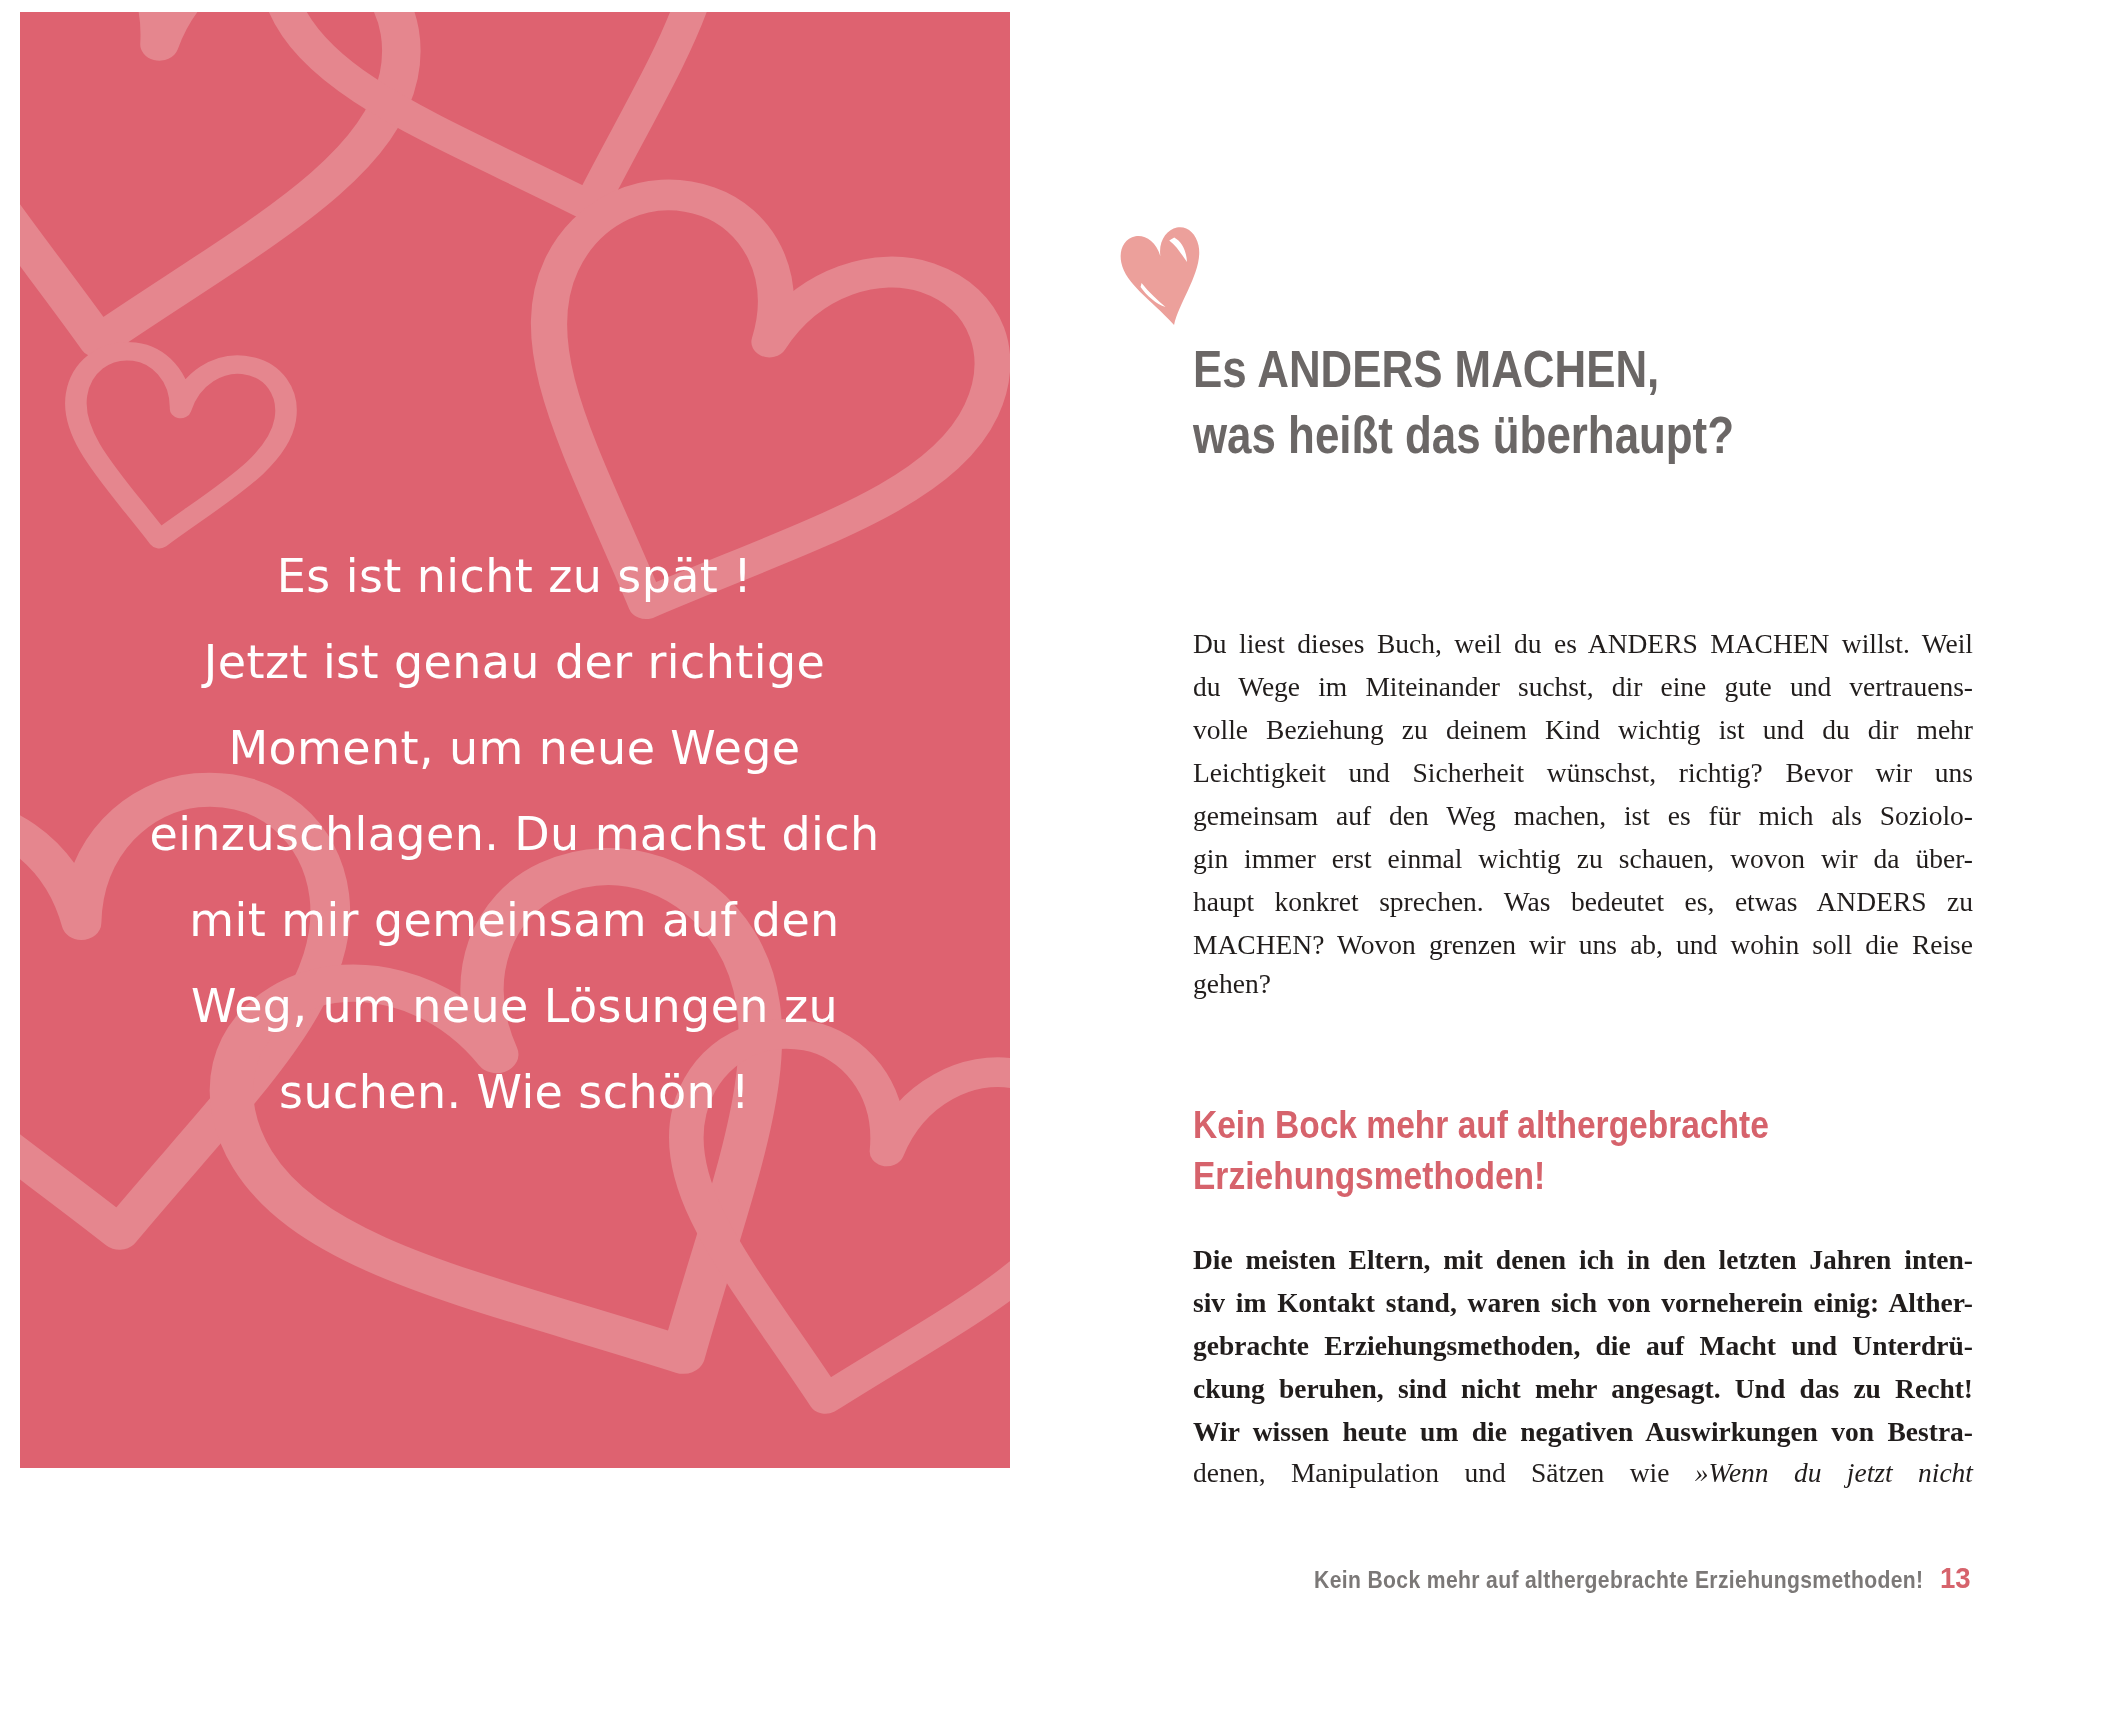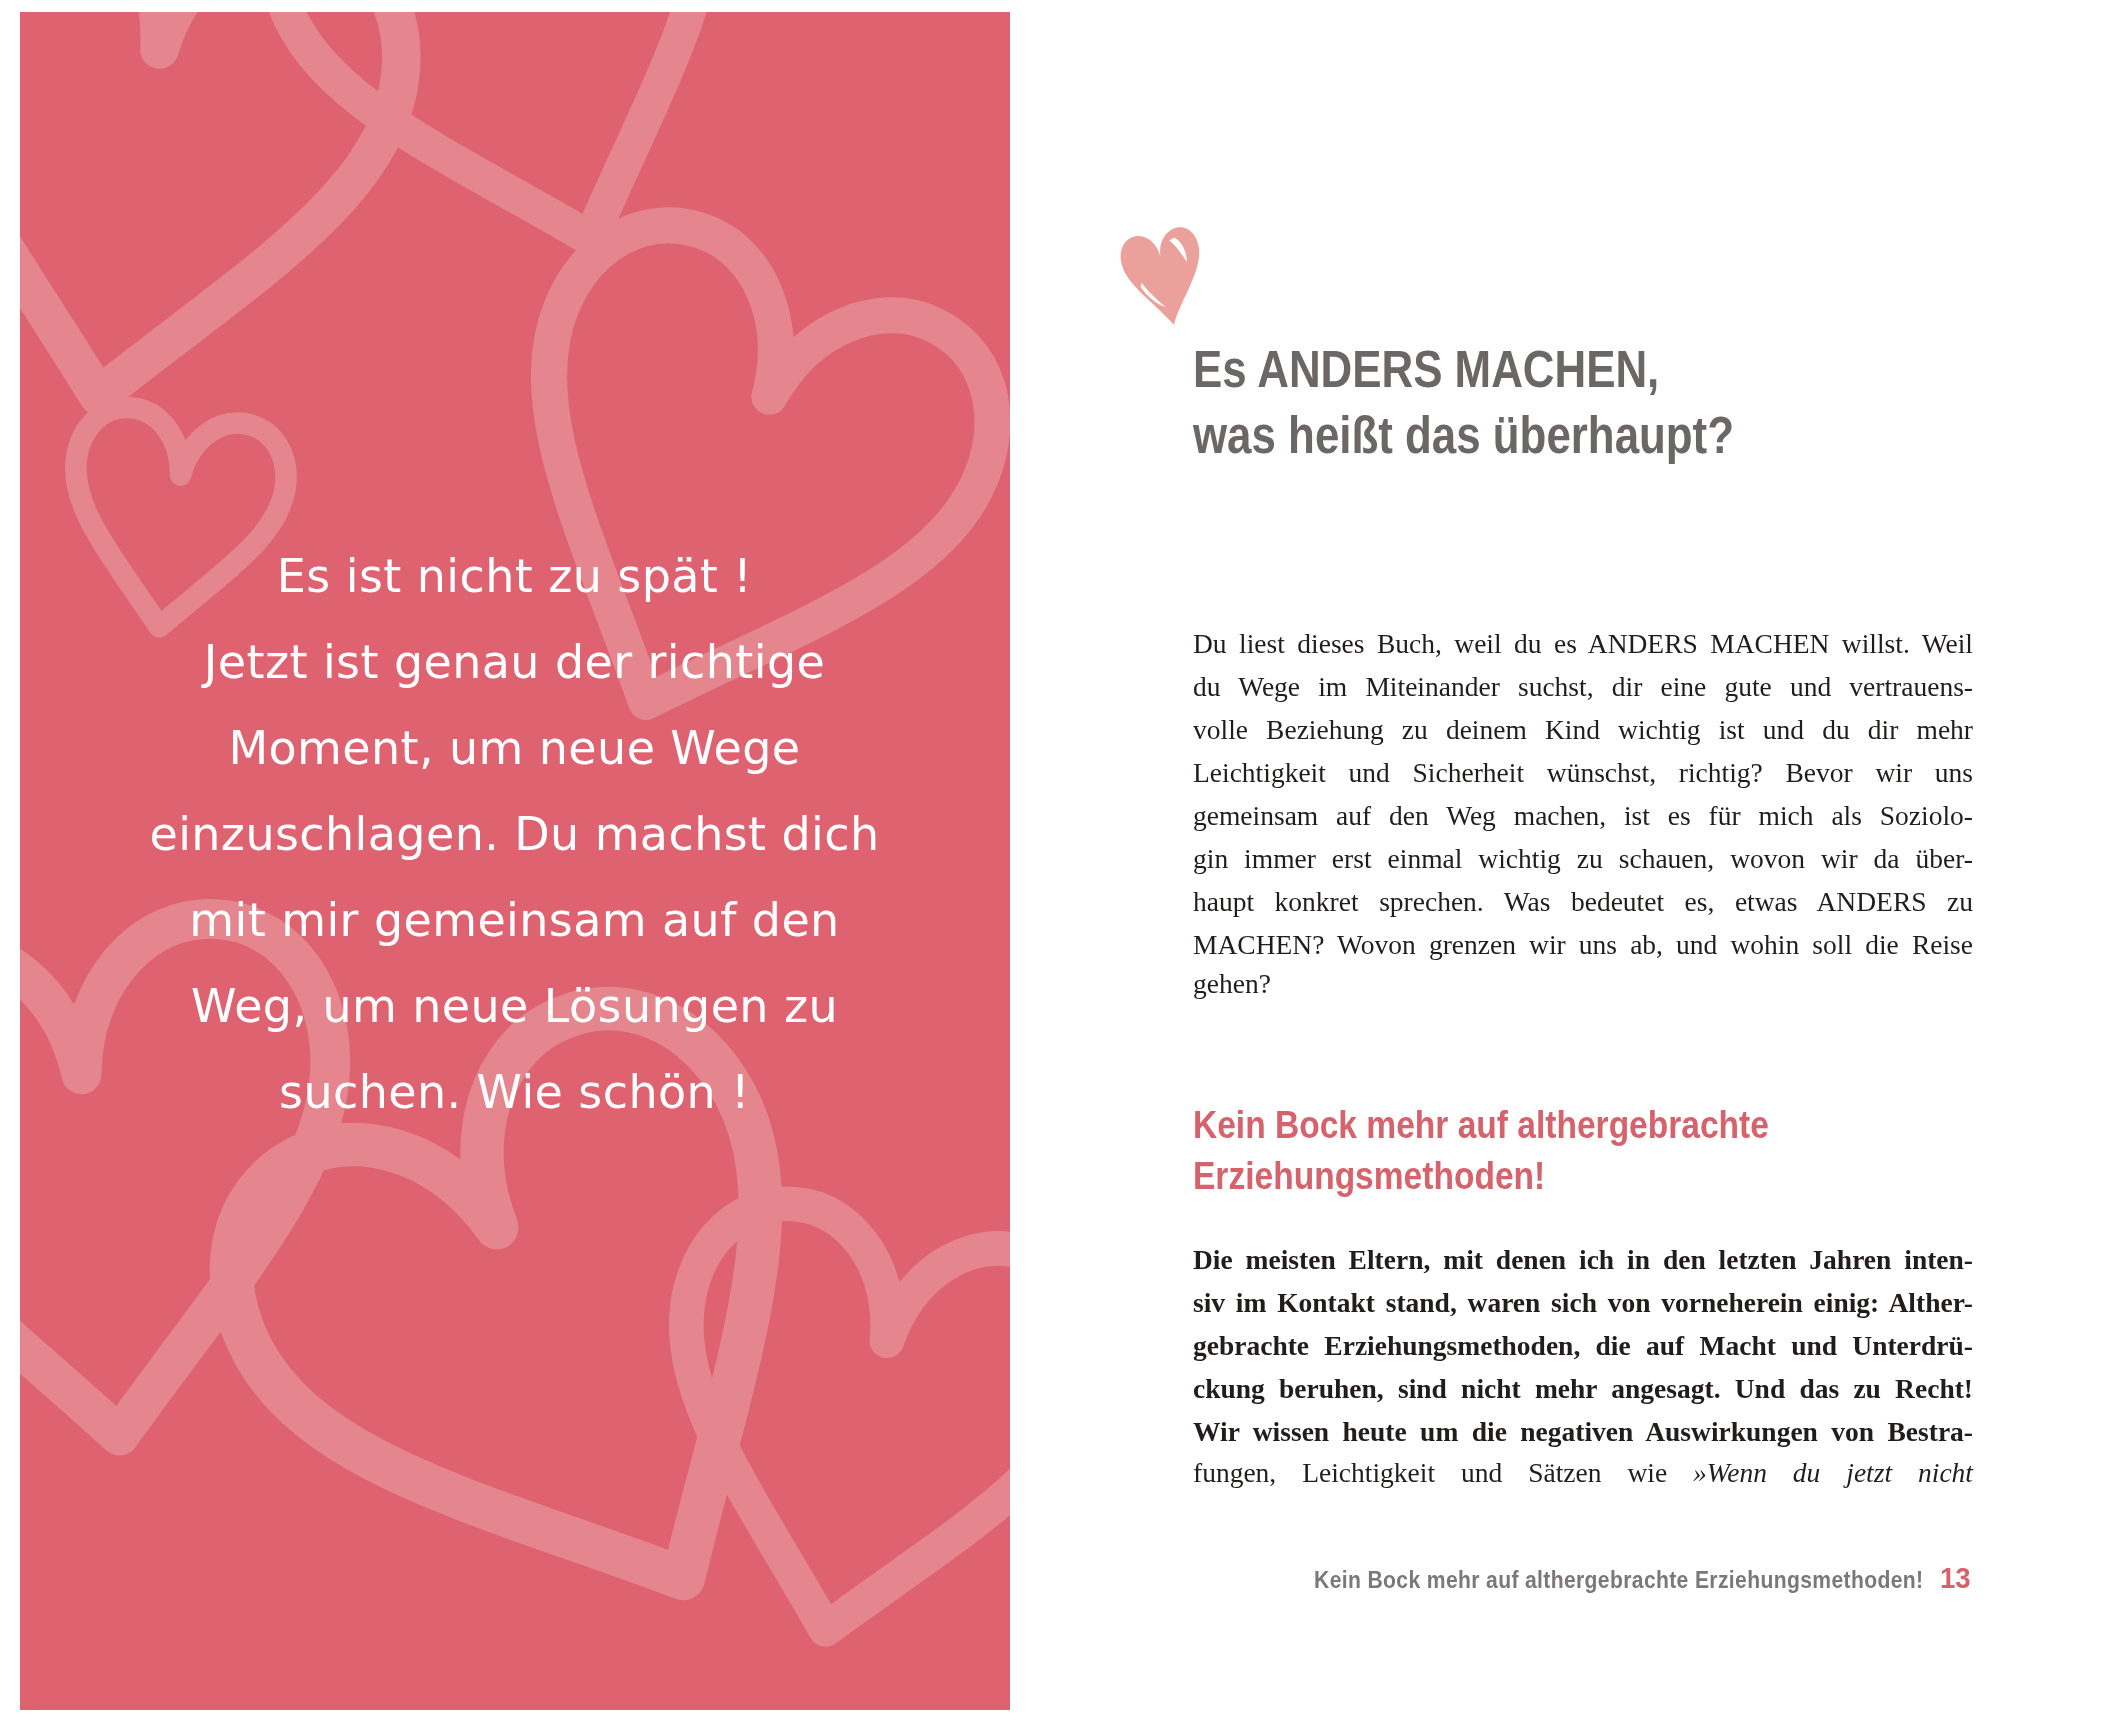--- a/index.html
+++ b/index.html
@@ -3,21 +3,21 @@
 <meta charset="utf-8">
 <style>
   html,body{margin:0;padding:0;background:#ffffff;}
   .canvas{
     position:relative;width:2128px;height:1733px;background:#ffffff;overflow:hidden;
     font-family:"Liberation Serif", serif;
   }
 
   
   .left-page{
-    position:absolute;left:19.5px;top:11.5px;width:990px;height:1698px;
+    position:absolute;left:19.5px;top:11.5px;width:990px;height:1456px;
     background:var(--left-background,#de6270);overflow:hidden;
   }
   .hearts-pattern{position:absolute;left:0;top:0;width:100%;height:100%;}
   .quote{
     position:absolute;left:0;top:521px;width:100%;
     text-align:center;white-space:pre-line;
     color:var(--quote-text,#ffffff);
     font-family:"DejaVu Sans", sans-serif;
     font-size:46px;line-height:86px;font-weight:400;letter-spacing:0.4px;
   }
@@ -119,21 +119,21 @@
 
   <h2 class="section-heading">Kein Bock mehr auf althergebrachte
 Erziehungsmethoden!</h2>
 
   <p class="bodytext justified para-2">Die meisten Eltern, mit denen ich in den letzten Jahren inten-
 siv im Kontakt stand, waren sich von vorneherein einig: Alther-
 gebrachte Erziehungsmethoden, die auf Macht und Unterdrü-
 ckung beruhen, sind nicht mehr angesagt. Und das zu Recht!
 Wir wissen heute um die negativen Auswirkungen von Bestra-</p>
 
-  <p class="bodytext para-2-end"><span>fungen, Leichtigkeit und Sätzen wie </span><em>»Wenn du jetzt nicht</em></p>
+  <p class="bodytext para-2-end"><span>denen, Manipulation und Sätzen wie </span><em>»Wenn du jetzt nicht</em></p>
 
   <div class="running-footer">
     <span class="footer-title">Kein Bock mehr auf althergebrachte Erziehungsmethoden!</span>
     <span class="page-number">13</span>
   </div>
 
 </div>
 
 
 </body></html>

